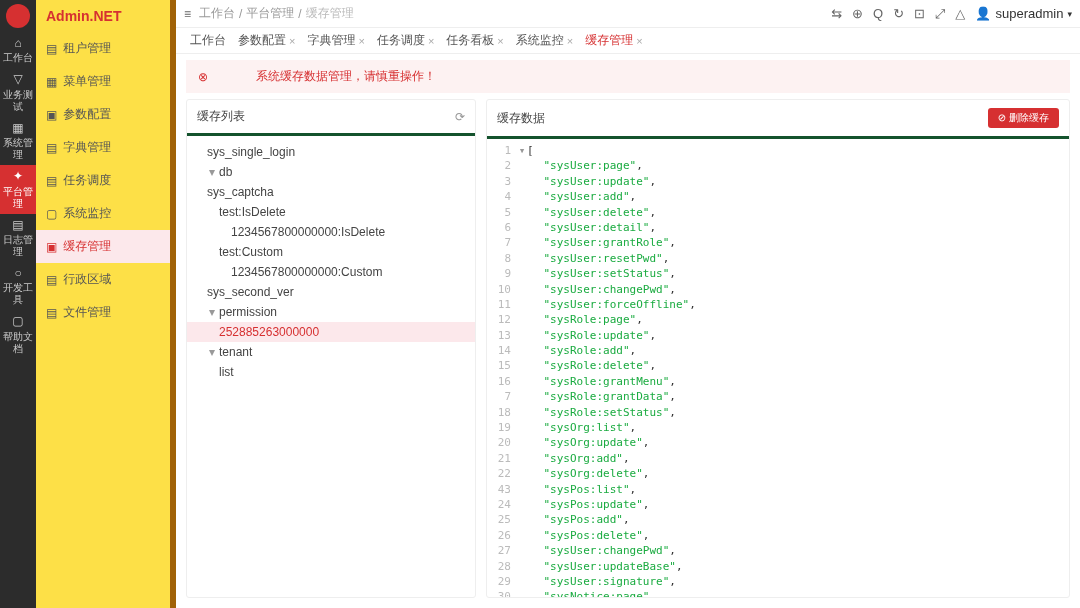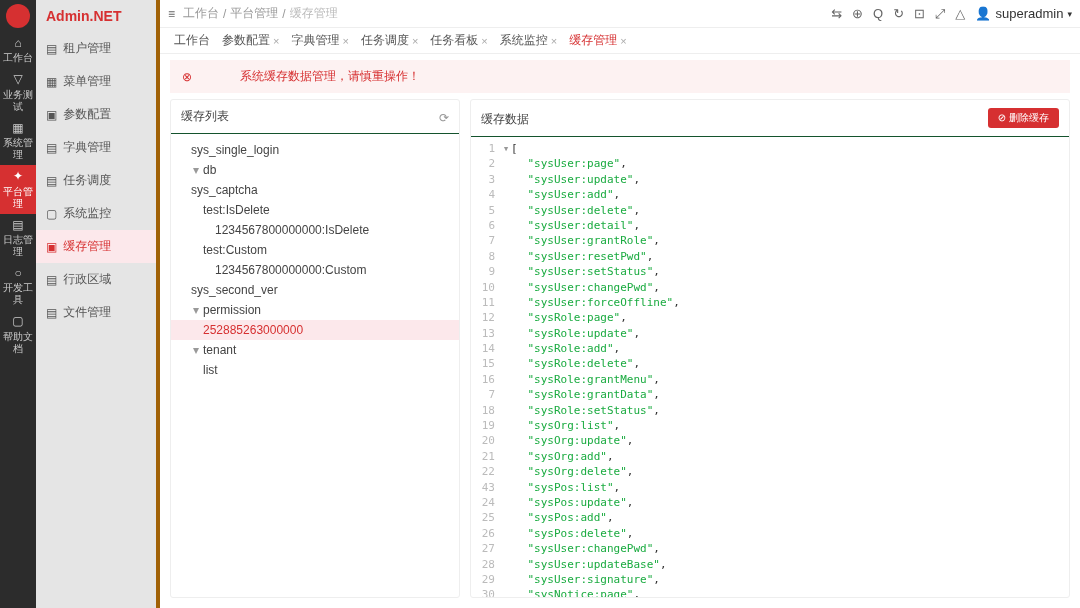--- a/index.html
+++ b/index.html
@@ -3,40 +3,40 @@
 <meta charset="utf-8">
 <style>
 *{margin:0;padding:0;box-sizing:border-box}
 body{font-family:-apple-system,"Microsoft YaHei",sans-serif;font-size:12px;color:#333;background:#fff;overflow:hidden}
 .app{display:flex;height:608px;width:1080px}
 .rail{width:36px;background:#2c2c2c;color:#ccc;display:flex;flex-direction:column;align-items:center;padding-top:4px;font-size:10px}
 .rail-logo{width:24px;height:24px;background:#d63031;border-radius:50%;margin-bottom:4px}
 .rail-item{width:100%;text-align:center;padding:4px 0;cursor:pointer;font-size:10px;line-height:1.2}
 .rail-item.active{background:#d63031;color:#fff}
 .rail-icon{font-size:12px;display:block;margin-bottom:2px}
-.side{width:124px;background:#e5e5e5;border-right:4px solid #a16207;display:flex;flex-direction:column}
+.side{width:140px;background:#fde047;border-right:6px solid #a16207;display:flex;flex-direction:column}
 .brand{color:#d63031;font-weight:bold;font-size:14px;padding:8px 10px}
 .side-list{flex:1;overflow-y:auto}
 .side-item{display:flex;align-items:center;gap:6px;padding:8px 10px;cursor:pointer;font-size:12px;color:#555}
 .side-item.active{background:#fce8eb;color:#d63031}
 .main{flex:1;display:flex;flex-direction:column;min-width:0}
 .crumb{height:28px;display:flex;align-items:center;padding:0 8px;color:#999;border-bottom:1px solid #eee}
 .crumb-sep{margin:0 4px}
 .crumb-right{margin-left:auto;display:flex;gap:10px;align-items:center;color:#666}
 .crumb-right span{cursor:pointer;font-size:13px}
 .user{display:flex;align-items:center;gap:4px;color:#333}
 .tabs{height:26px;display:flex;align-items:center;padding:0 8px;border-bottom:1px solid #eee;color:#555}
 .tab{padding:3px 6px;cursor:pointer;display:flex;align-items:center;gap:3px;font-size:12px}
 .tab.active{color:#d63031}
 .tab-x{font-size:11px;color:#aaa}
 .warn{margin:6px 10px;background:#fdf2f2;color:#d63031;padding:8px 12px;font-size:12px;display:flex;align-items:center;gap:8px}
 .warn-ico{color:#d63031}
 .cols{flex:1;display:flex;gap:10px;padding:0 10px 10px;min-height:0}
 .card{flex:1;background:#fff;border:1px solid #eee;border-radius:3px;display:flex;flex-direction:column;min-width:0}
-.card-head{padding:8px 10px;border-bottom:1px solid #14532d;display:flex;align-items:flex-end;font-size:12px;color:#444}
+.card-head{padding:8px 10px;border-bottom:3px solid #14532d;display:flex;align-items:center;font-size:12px;color:#444}
 .card-head .btn-del{margin-left:auto;background:#d63031;color:#fff;padding:3px 10px;border-radius:3px;cursor:pointer;font-size:10px}
 .refresh{margin-left:auto;color:#999;cursor:pointer}
 .tree{flex:1;overflow-y:auto;padding:6px 0;font-size:12px}
 .tree-node{padding:3px 6px 3px 20px;cursor:pointer;color:#444;white-space:nowrap}
 .tree-indent1{padding-left:32px}
 .tree-indent2{padding-left:44px}
 .tree-node.sel{background:#fce8eb;color:#d63031}
 .toggle{display:inline-block;width:10px;text-align:center;margin-right:2px;color:#999}
 .editor{flex:1;display:flex;overflow-y:auto;font-family:Menlo,Consolas,monospace;font-size:11px;line-height:1.4}
 .gutter{width:30px;text-align:right;color:#bbb;padding:4px 6px 4px 0;user-select:none}

